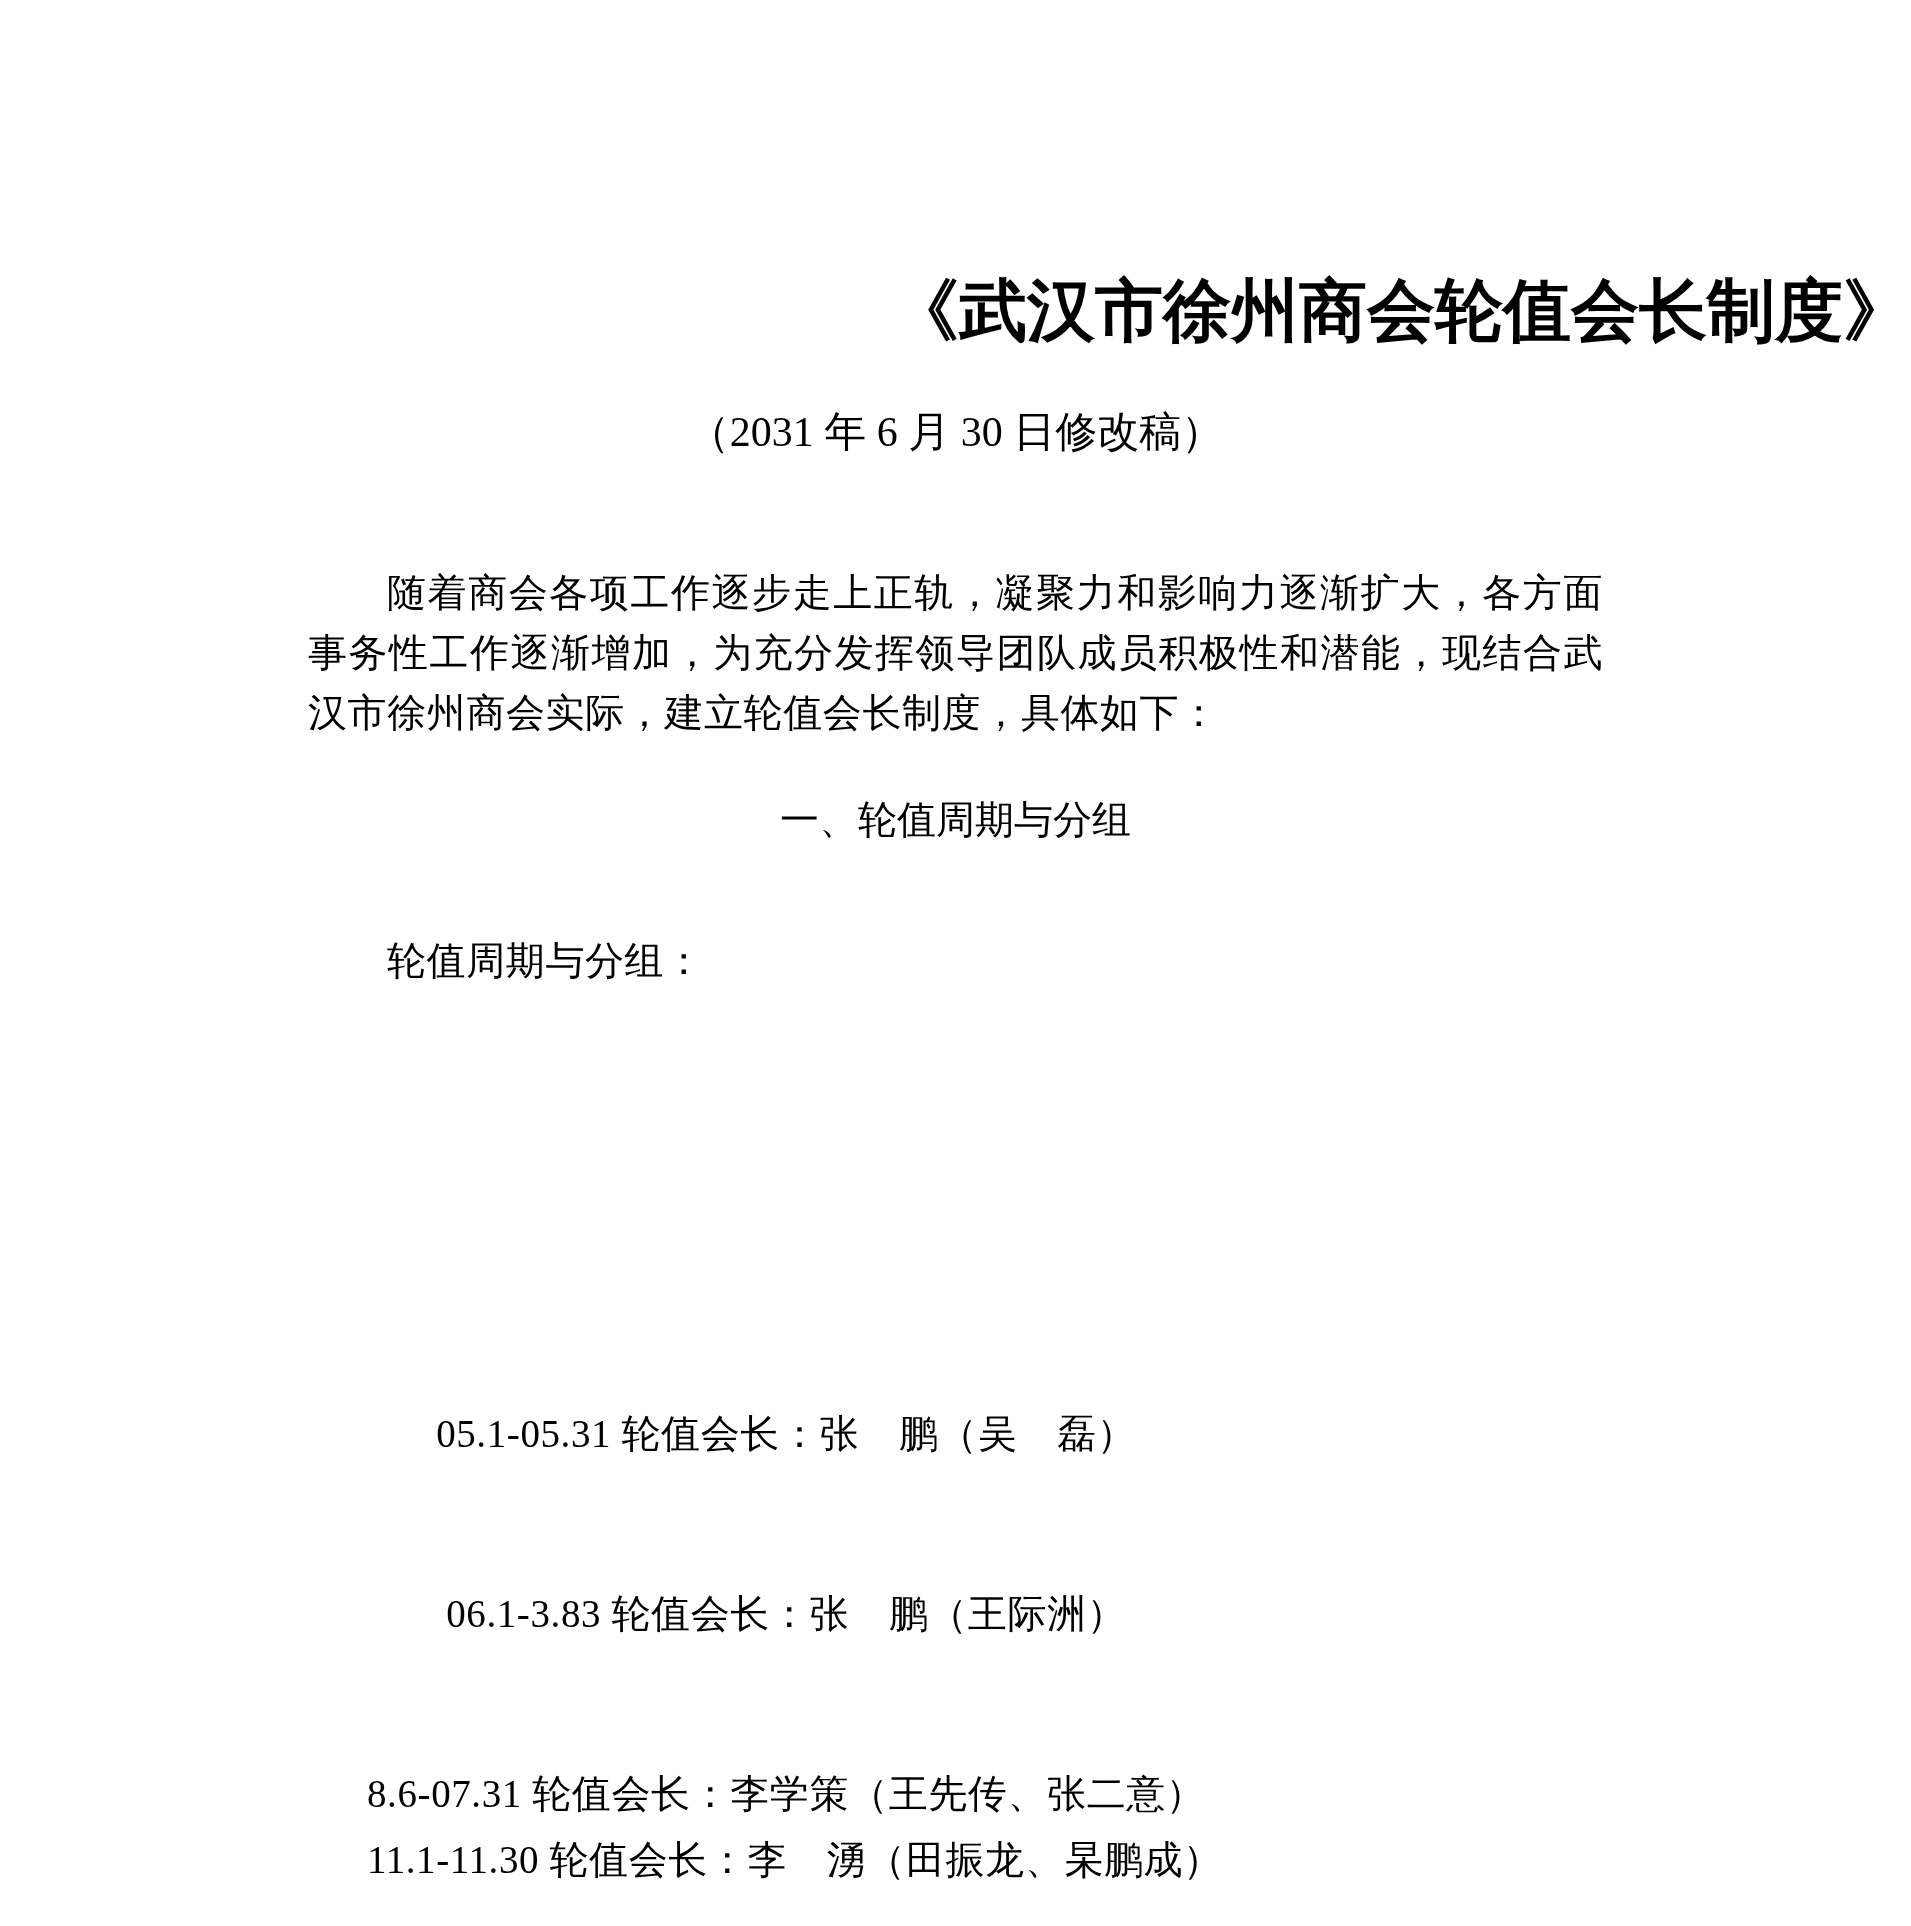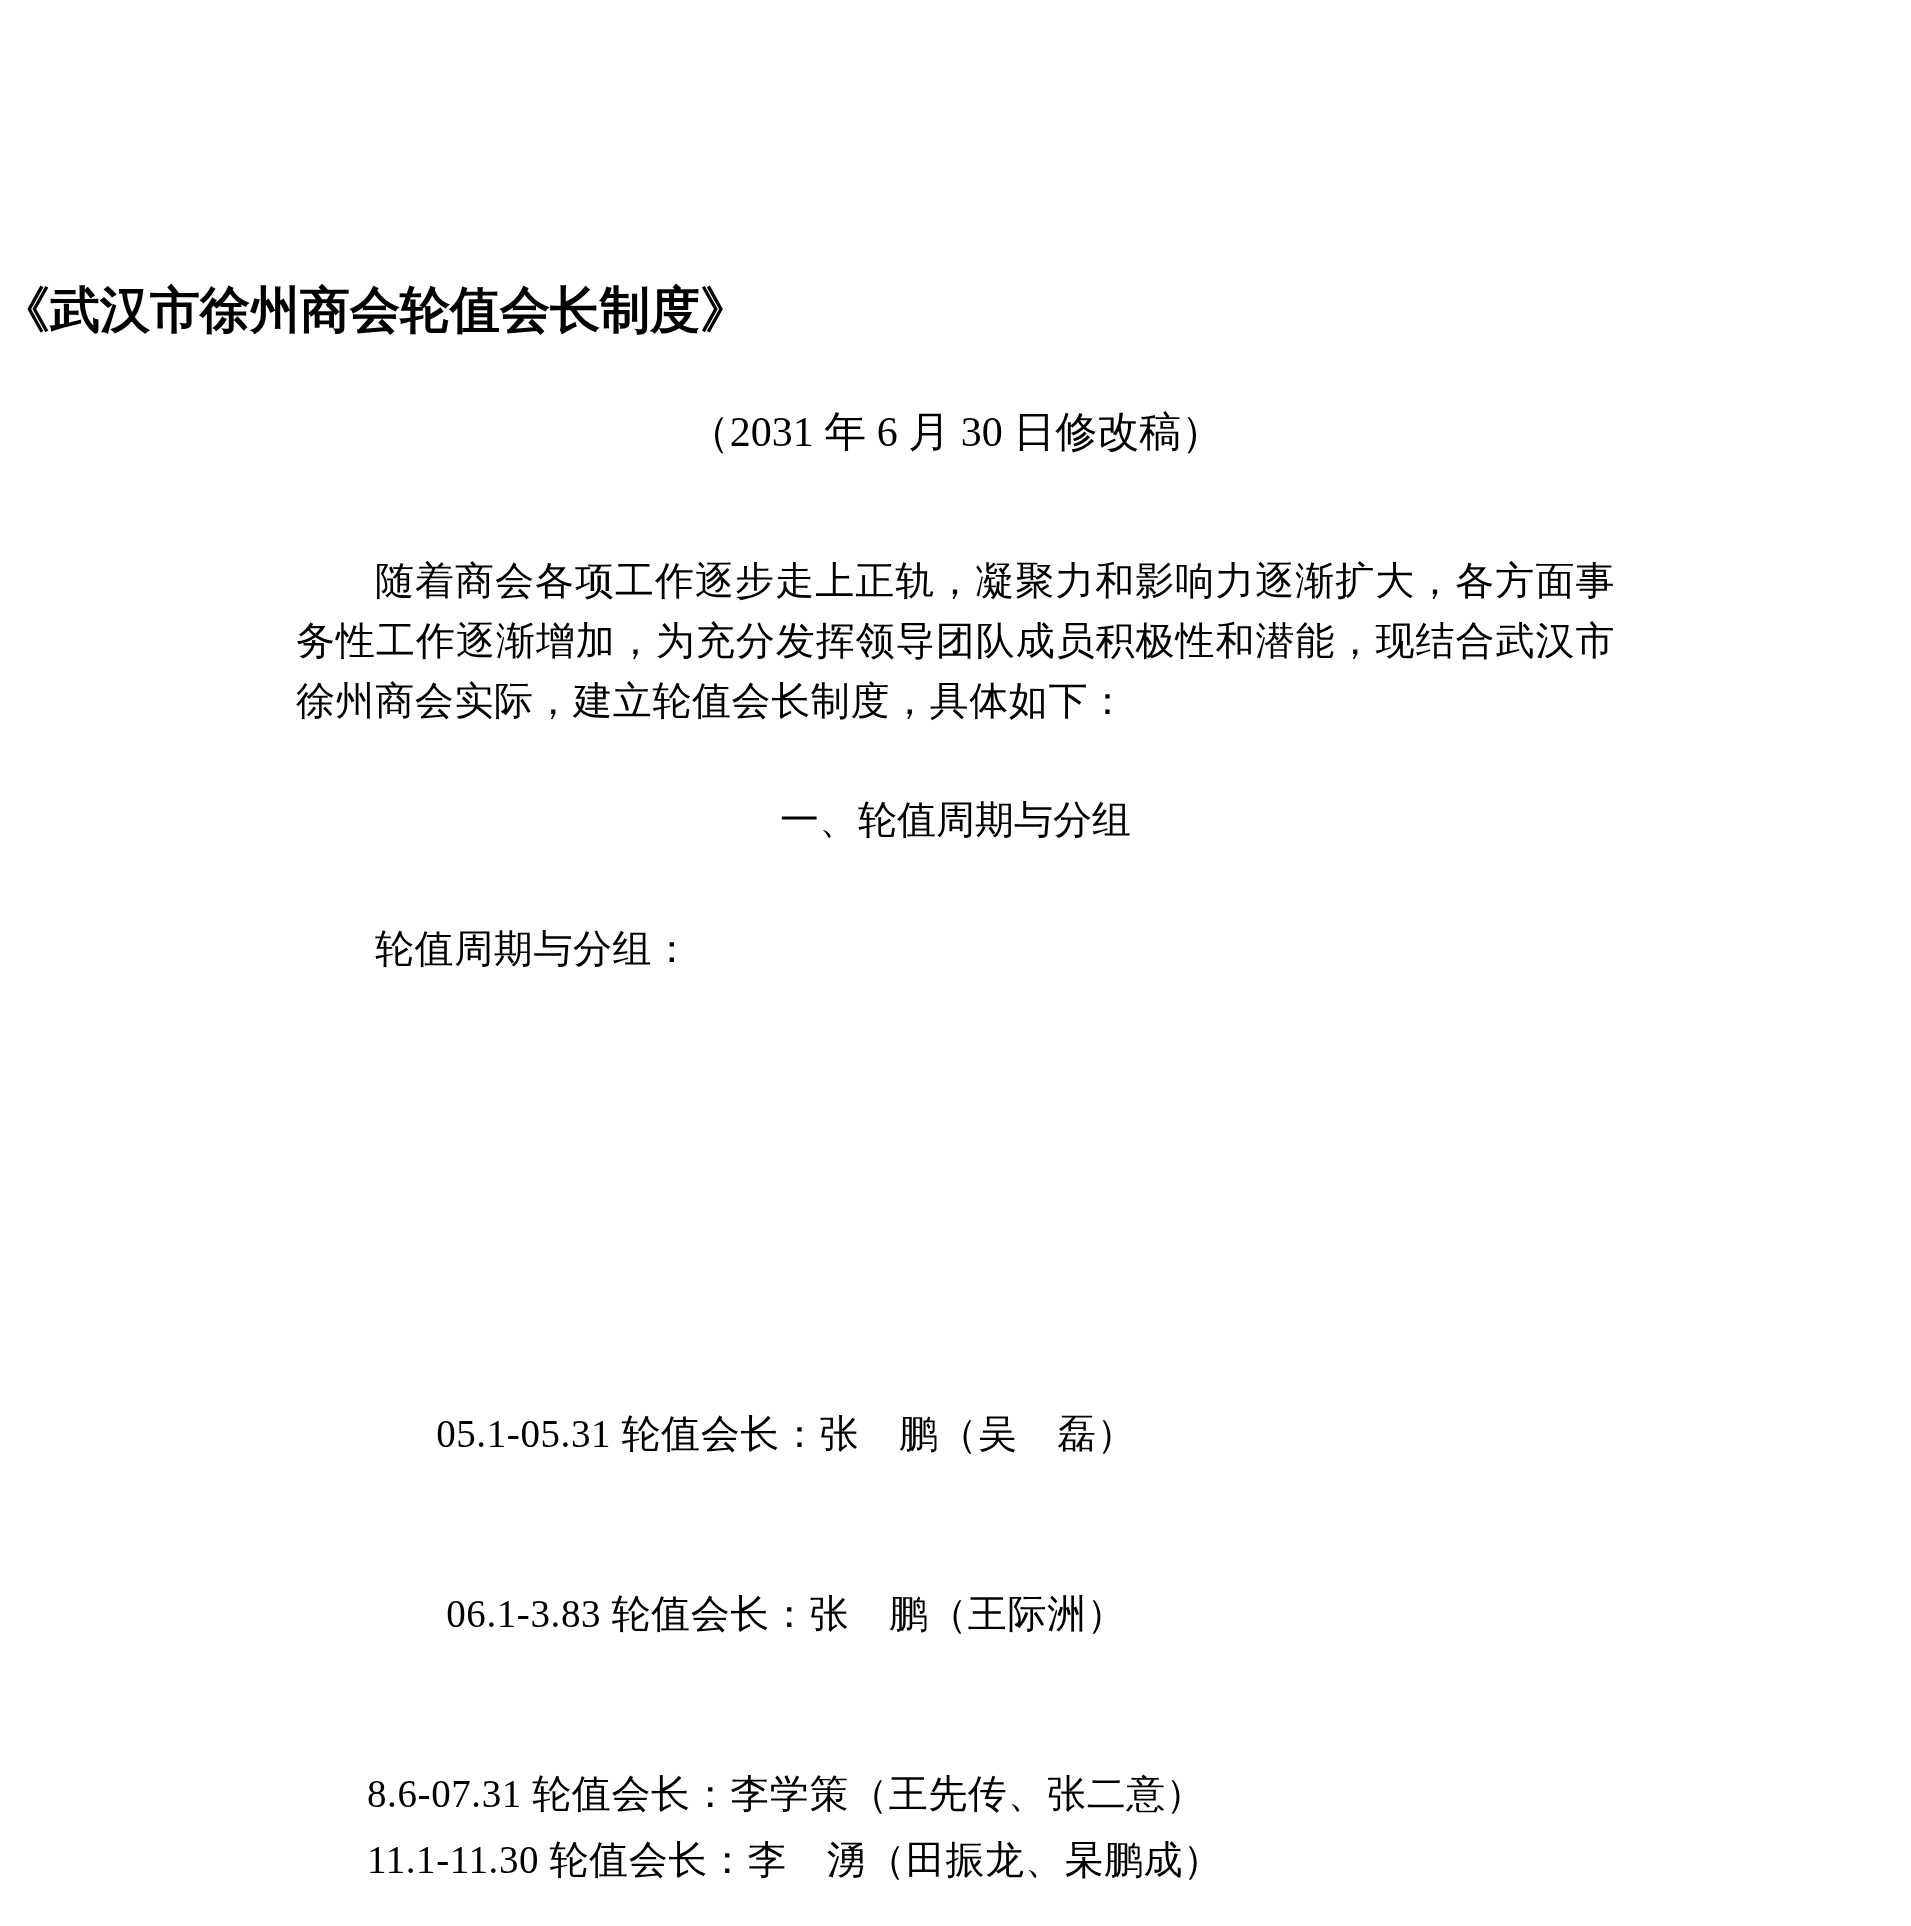--- a/index.html
+++ b/index.html
@@ -19,24 +19,24 @@
       position: absolute;
       left: 0; top: 0;
       width: 1911px;
       height: 2703px;
       background: #ffffff;
     }
     .title {
       position: absolute;
       left: 0; right: 0;
       top: 266px;
-      text-align: left;
+      text-align: right;
       font-family: "DejaVu Sans", "Liberation Sans", sans-serif;
       font-weight: bold;
-      font-size: 50px;
+      font-size: 68px;
       line-height: 89px;
       letter-spacing: 0;
       white-space: nowrap;
     }
     .subtitle {
       position: absolute;
       left: 0; right: 0;
       top: 401px;
       text-align: center;
       font-family: "Liberation Serif", "DejaVu Serif", serif;
@@ -48,21 +48,21 @@
       position: absolute;
       left: 292px;
       width: 1327px;
       font-size: 39px;
       line-height: 60px;
       letter-spacing: 0.6px;
       text-align: justify;
       text-justify: inter-character;
     }
     .para p {
-      margin: 4px;
+      margin: 16px;
       text-indent: 79px;
     }
     .para1 { top: 547px; }
     .para2 { top: 915px; }
     .section-heading {
       position: absolute;
       left: 0; right: 0;
       top: 790px;
       text-align: center;
       font-family: "DejaVu Sans", "Liberation Sans", sans-serif;

